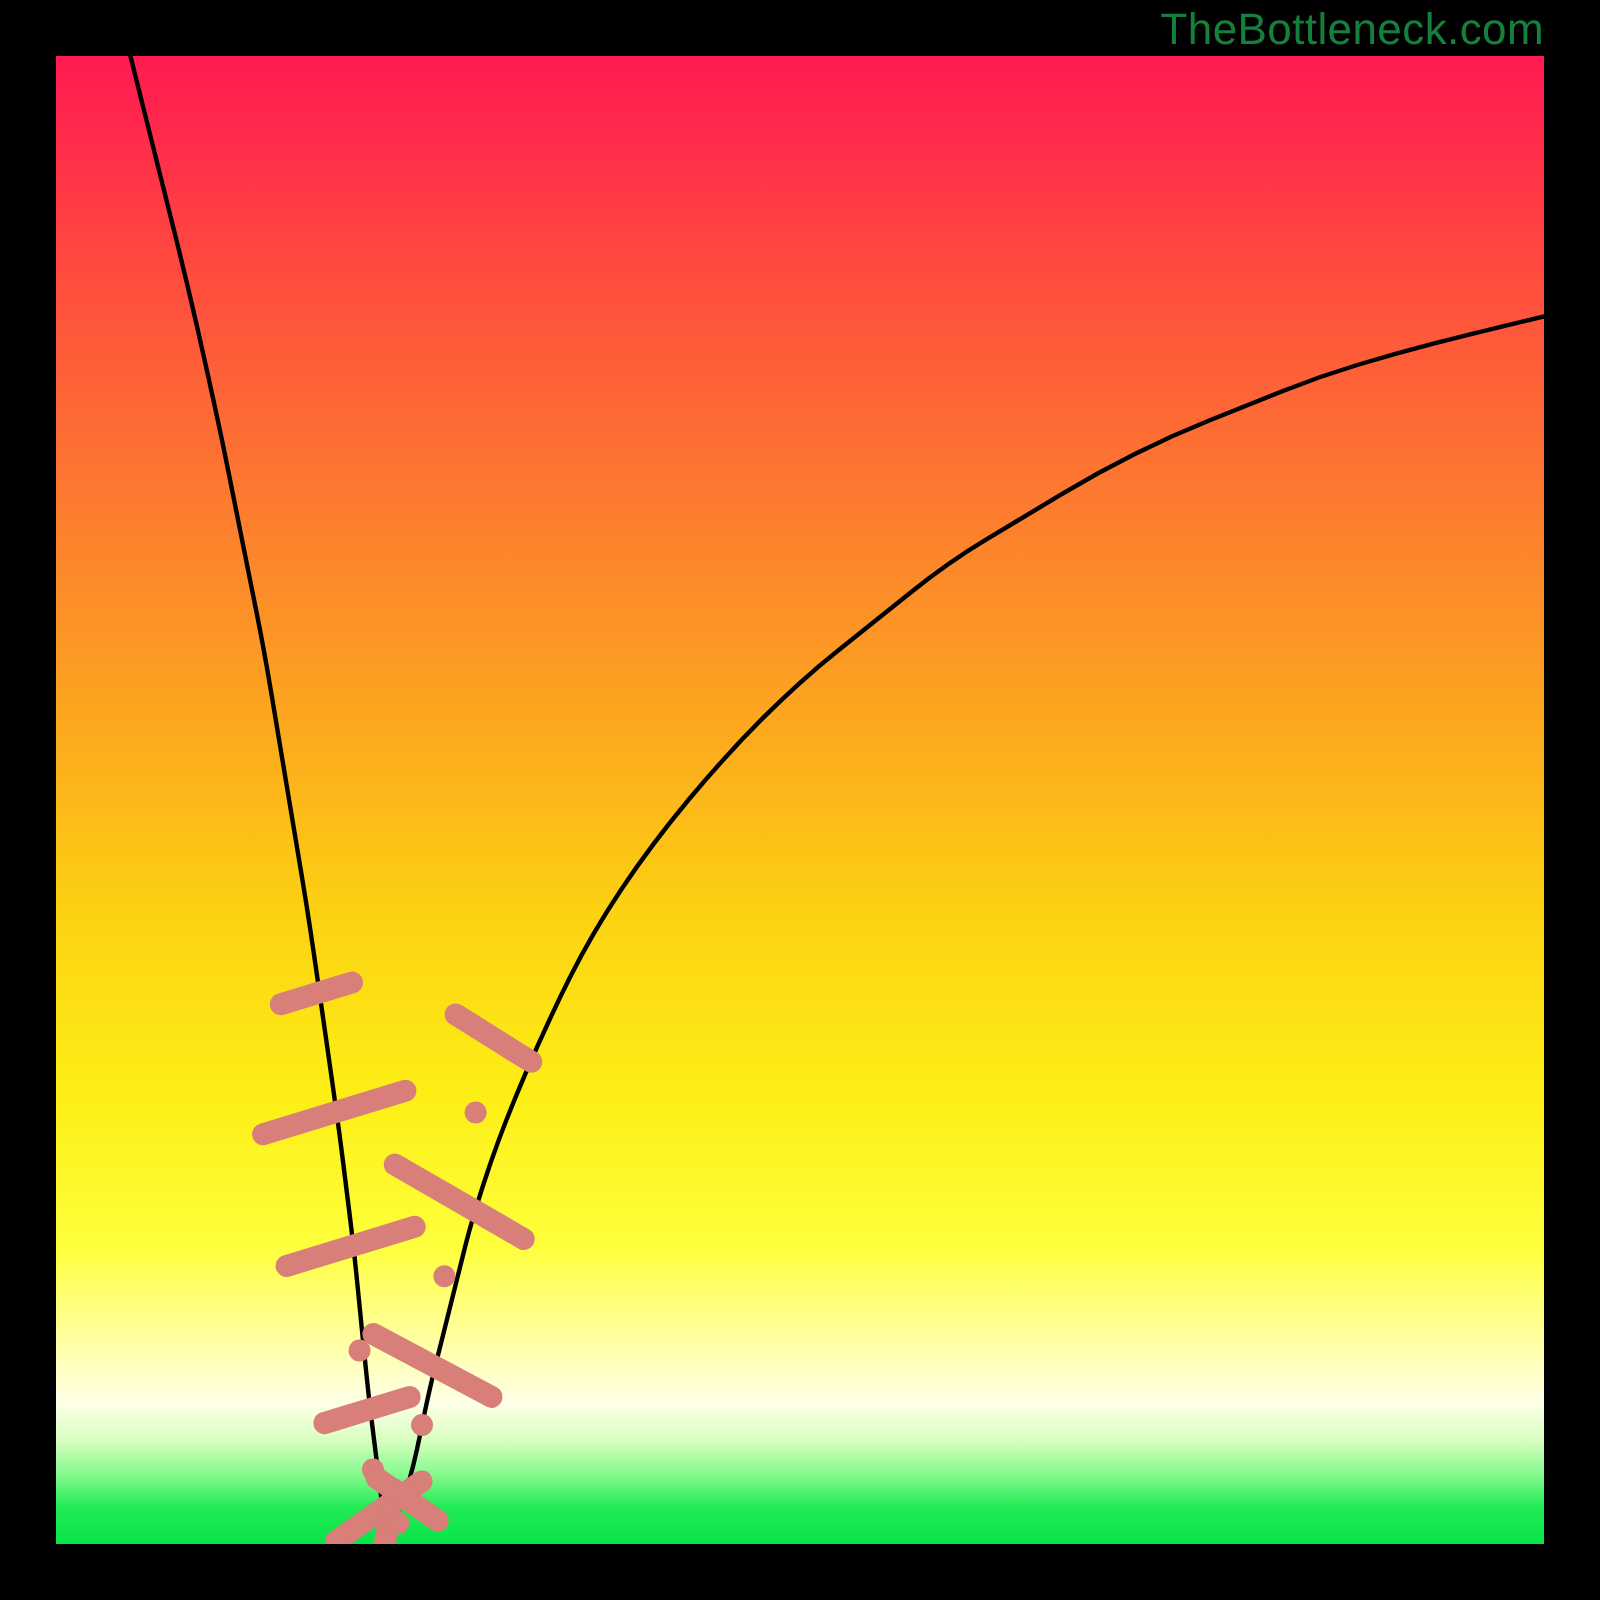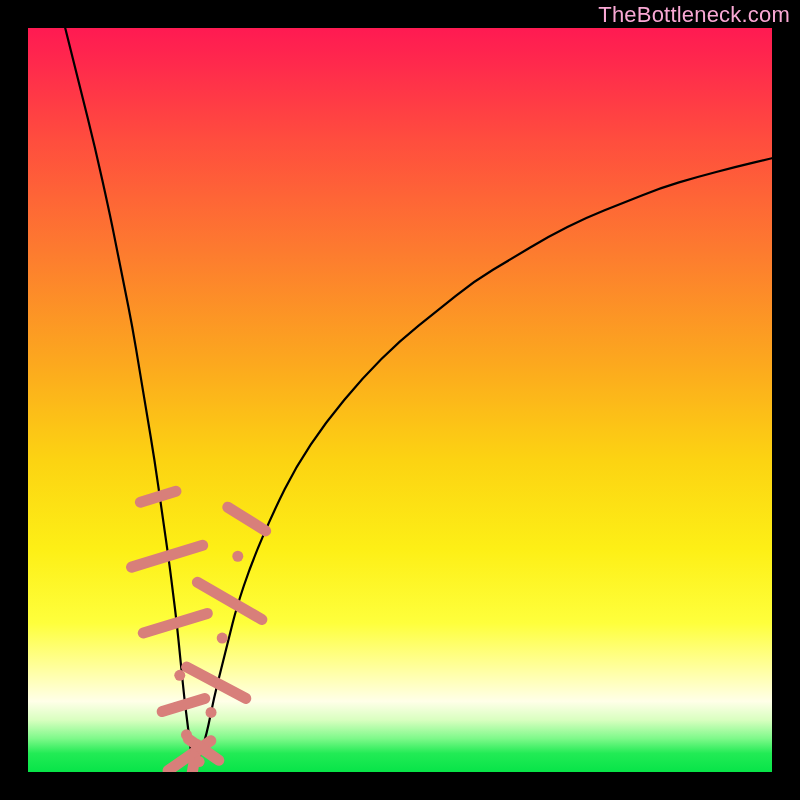--- a/index.html
+++ b/index.html
@@ -21,22 +21,22 @@
     position: absolute;
     left: 28px;
     top: 28px;
     width: 744px;
     height: 744px;
     overflow: hidden;
   }
   .watermark {
     position: absolute;
     top: 2px;
-    right: 10px;
-    color: #f9a8d4;
+    right: 28px;
+    color: #15803d;
     font-size: 22px;
     font-weight: 500;
     letter-spacing: 0.2px;
     font-family: Arial, Helvetica, sans-serif;
   }
 </style>
 </head>
 <body>
 
 <div class="outer">

